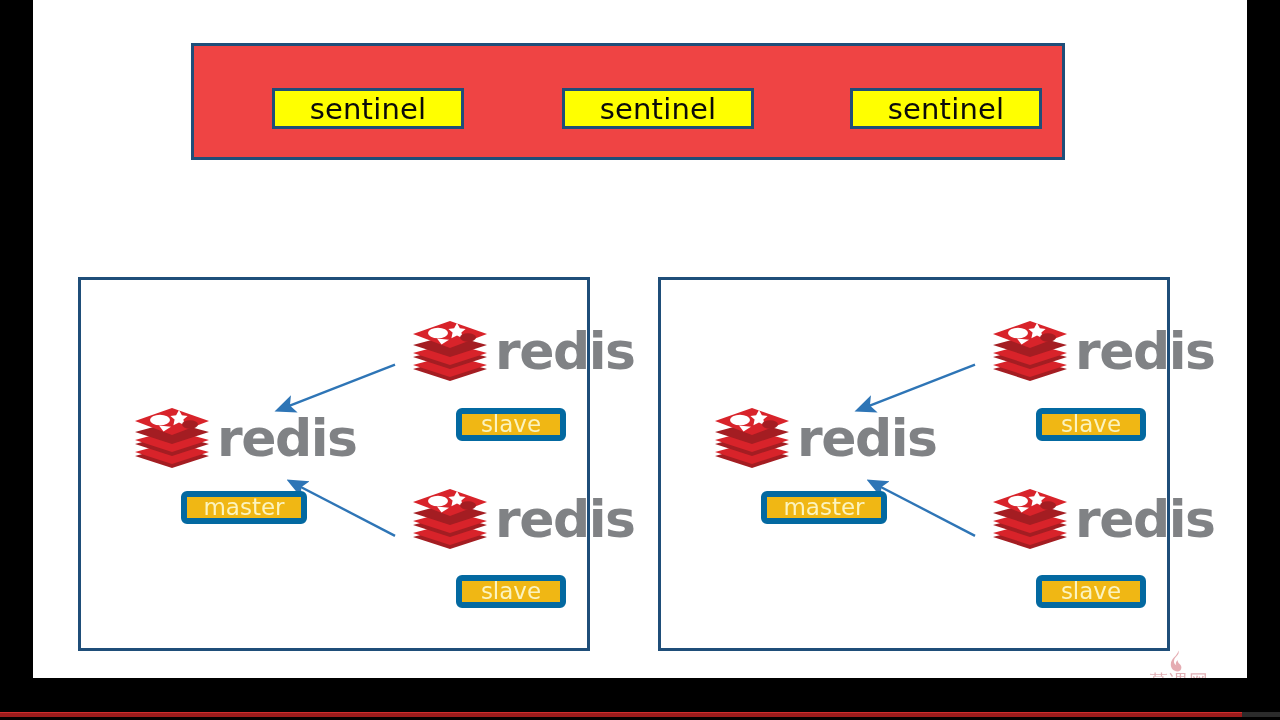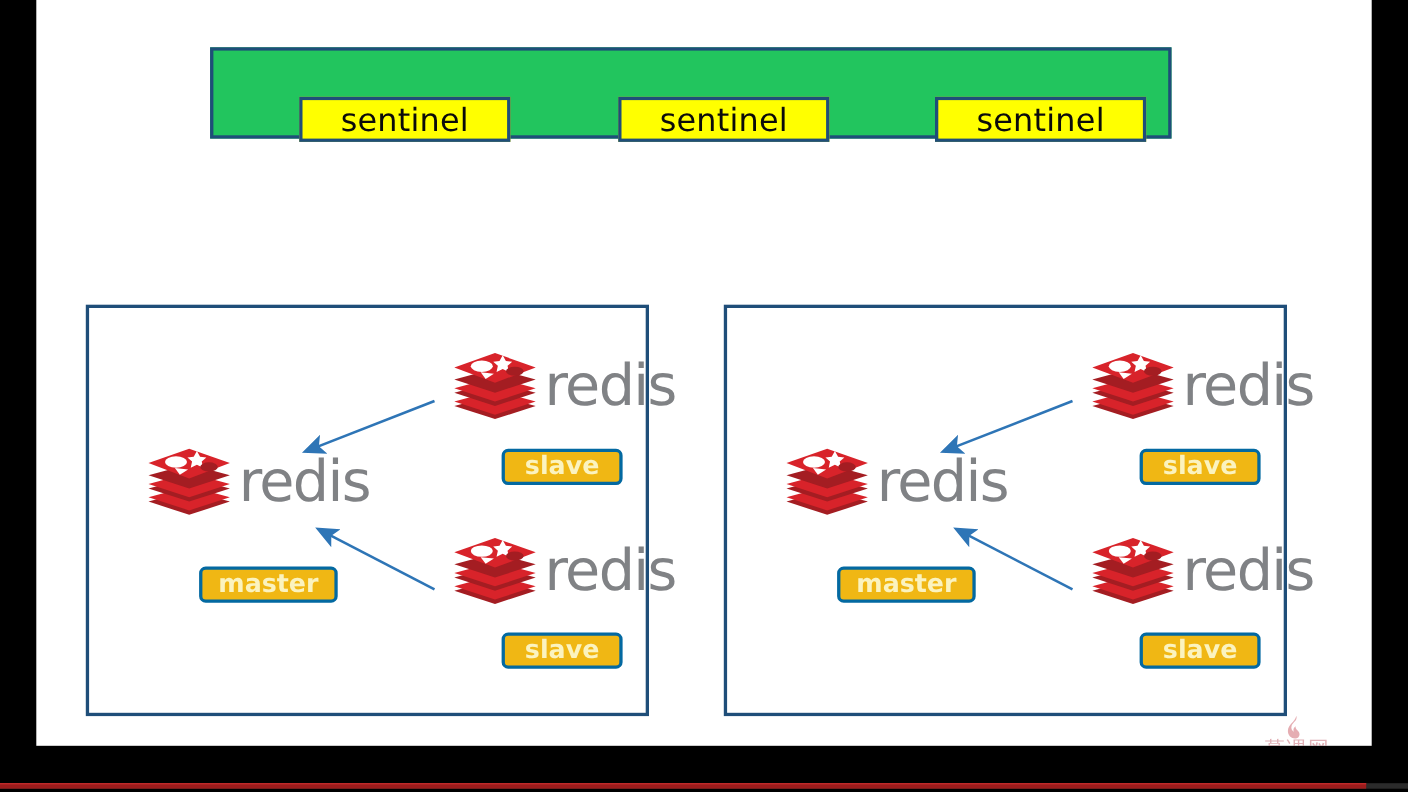--- a/index.html
+++ b/index.html
@@ -29,22 +29,22 @@
     background: #ffffff;
     overflow: hidden;
   }
 
   
   #sentinel-bar {
     position: absolute;
     left: 158px;
     top: 43px;
     width: 874px;
-    height: 83px;
-    background: #22c55e;
+    height: 117px;
+    background: #ef4444;
     border: 3px solid #1f4e79;
     box-sizing: border-box;
   }
   .sentinel-chip {
     position: absolute;
     top: 42px;
     height: 41px;
     background: #ffff00;
     border: 3px solid #1f4e79;
     box-sizing: border-box;
@@ -76,54 +76,54 @@
 
   
   .node {
     position: absolute;
     display: flex;
     align-items: center;
   }
   .node .logo { flex: 0 0 auto; display: block; }
   .node .wordmark {
     font-family: "DejaVu Sans", sans-serif;
-    font-weight: 400;
+    font-weight: 700;
     color: #808285;
     letter-spacing: -1.5px;
     line-height: 1;
     margin-left: 6px;
     white-space: nowrap;
   }
 
   
   .node.master { left: 52px;  top: 122px; }
   .node.master .wordmark { font-size: 52px; }
   
   .node.slave-top    { left: 330px; top: 35px;  }
   .node.slave-bottom { left: 330px; top: 203px; }
   .node.slave .wordmark { font-size: 52px; }
 
   
   .badge {
     position: absolute;
     height: 33px;
     background: #f0b714;
-    border: 3px solid #0369a1;
+    border: 6px solid #0369a1;
     border-radius: 6px;
     box-sizing: border-box;
     display: flex;
     align-items: center;
     justify-content: center;
     color: #fbf3bf;
     font-size: 23px;
     font-family: "DejaVu Sans", sans-serif;
-    font-weight: 700;
+    font-weight: 400;
     line-height: 1;
   }
-  .badge.master-badge { left: 100px; top: 235px; width: 126px; }
+  .badge.master-badge { left: 100px; top: 211px; width: 126px; }
   .badge.slave-top-badge    { left: 375px; top: 128px; width: 110px; }
   .badge.slave-bottom-badge { left: 375px; top: 295px; width: 110px; }
 
   
   .arrows {
     position: absolute;
     left: 0; top: 0;
     width: 100%; height: 100%;
     pointer-events: none;
   }

